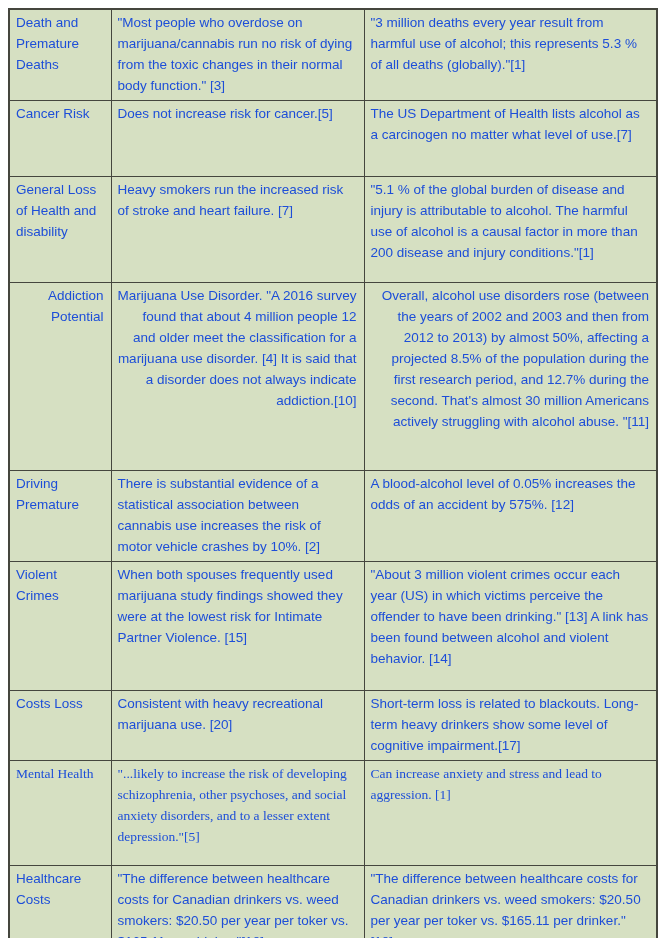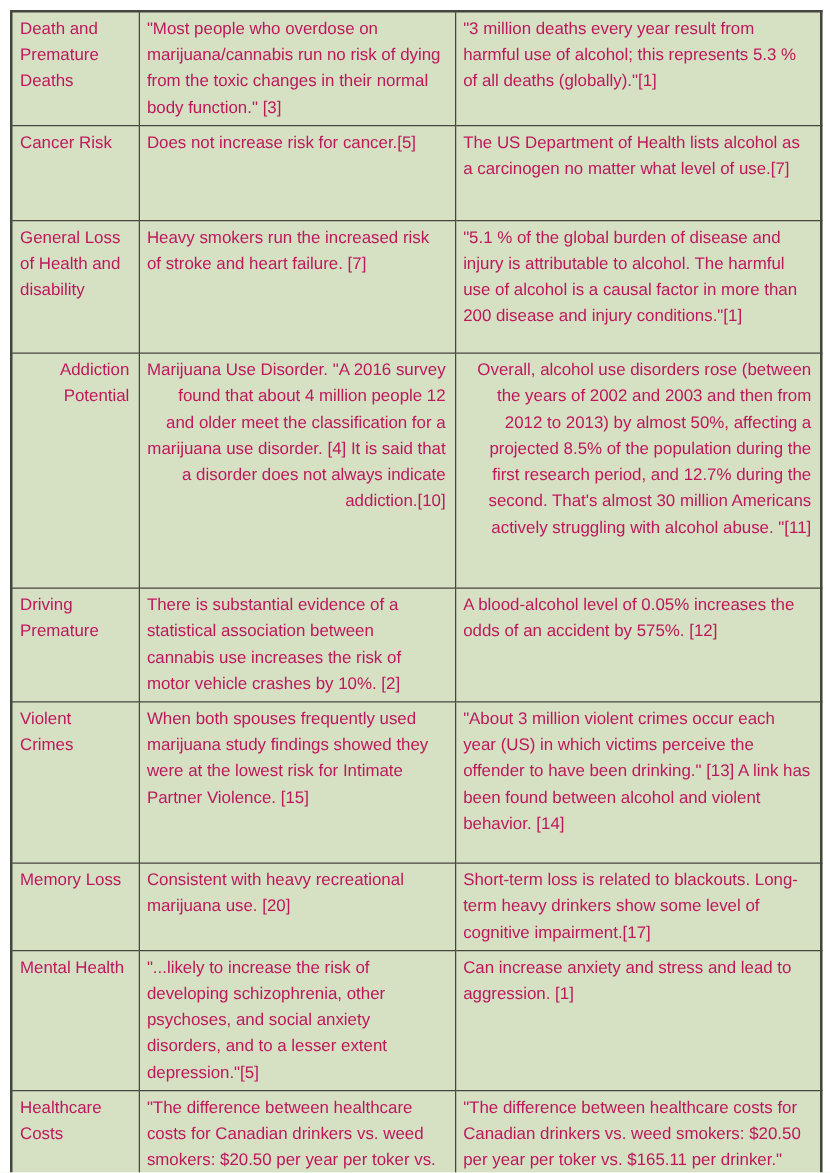--- a/index.html
+++ b/index.html
@@ -26,21 +26,21 @@
     table-layout: fixed;
     background: #d6e0c2;
     border: 2px solid #45463e;
   }
   table.compare td {
     border: 1px solid #45463e;
     vertical-align: top;
     padding: 2px 7px 4px 6px;
     font-size: 13.5px;
     line-height: 21px;
-    color: #be185d;
+    color: #1d4ed8;
     word-wrap: break-word;
   }
   col.c-cat  { width: 102px; }
   col.c-mj   { width: 253px; }
   col.c-alc  { width: 293px; }
 </style>
 </head>
 <body>
 
 <div class="page">
@@ -75,25 +75,25 @@
         <td>Driving Premature</td>
         <td>There is substantial evidence of a statistical association between cannabis use increases the risk of motor vehicle crashes by 10%. [2]</td>
         <td>A blood-alcohol level of 0.05% increases the odds of an accident by 575%. [12]</td>
       </tr>
       <tr style="height:129px;">
         <td>Violent Crimes</td>
         <td>When both spouses frequently used marijuana study findings showed they were at the lowest risk for Intimate Partner Violence. [15]</td>
         <td>"About 3 million violent crimes occur each year (US) in which victims perceive the offender to have been drinking." [13] A link has been found between alcohol and violent behavior. [14]</td>
       </tr>
       <tr style="height:65px;">
-        <td>Memory Loss</td>
+        <td>Costs Loss</td>
         <td>Consistent with heavy recreational marijuana use. [20]</td>
         <td>Short-term loss is related to blackouts. Long-term heavy drinkers show some level of cognitive impairment.[17]</td>
       </tr>
-      <tr style="height:105px;">
+      <tr style="height:105px;font-family:Liberation Serif, serif;">
         <td>Mental Health</td>
         <td>"...likely to increase the risk of developing schizophrenia, other psychoses, and social anxiety disorders, and to a lesser extent depression."[5]</td>
         <td>Can increase anxiety and stress and lead to aggression. [1]</td>
       </tr>
       <tr style="height:85px;">
         <td>Healthcare Costs</td>
         <td>"The difference between healthcare costs for Canadian drinkers vs. weed smokers: $20.50 per year per toker vs. $165.11 per drinker."[18]</td>
         <td>"The difference between healthcare costs for Canadian drinkers vs. weed smokers: $20.50 per year per toker vs. $165.11 per drinker." [18]</td>
       </tr>
     </tbody>

